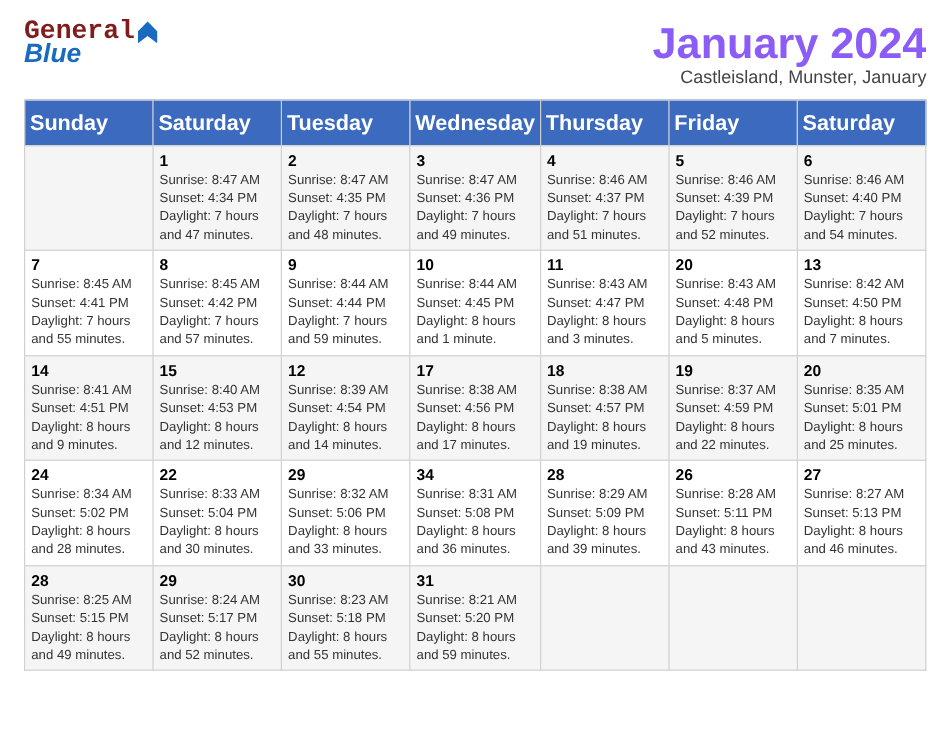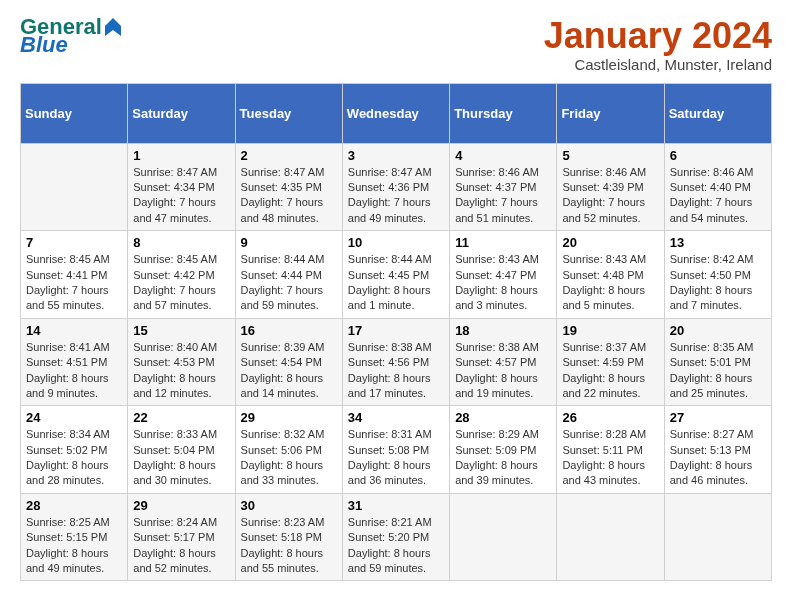--- a/index.html
+++ b/index.html
@@ -19,46 +19,46 @@
     .logo {
       display: flex;
       flex-direction: column;
       align-items: flex-start;
     }
     .logo-text {
       font-size: 22px;
       font-weight: bold;
       line-height: 1;
     }
-    .logo-general { color: #0f766e; }
+    .logo-general { color: #7f1d1d; font-family: Liberation Mono, monospace; }
     .logo-blue { color: #1a6abf; }
     .title-block {
       text-align: right;
     }
     .month-title {
       font-size: 36px;
       font-weight: bold;
-      color: #c2410c;
+      color: #8b5cf6;
       line-height: 1.1;
     }
     .subtitle {
       font-size: 15px;
       color: #444;
     }
     .calendar-table {
       width: 100%;
       border-collapse: collapse;
       font-size: 11px;
     }
     .calendar-table thead tr th {
       background-color: #3b6abf;
       color: #fff;
-      padding: 22px 4px;
+      padding: 8px 4px;
       text-align: left;
-      font-size: 13px;
+      font-size: 18px;
       font-weight: bold;
       border: 1px solid #ccc;
     }
     .calendar-table tbody tr td {
       border: 1px solid #d0d0d0;
       vertical-align: top;
       padding: 4px 5px;
       min-height: 80px;
       width: calc(100% / 7);
     }
@@ -91,21 +91,21 @@
     <div style="display:flex;align-items:center;gap:2px;">
       <span class="logo-text logo-general">General</span>
       <svg width="18" height="22" viewBox="0 0 18 22">
         <polygon points="9,2 17,10 17,20 9,14 1,20 1,10" fill="#1a6abf"></polygon>
       </svg>
     </div>
     <span class="logo-text logo-blue" style="margin-top:-4px;font-style:italic;">Blue</span>
   </div>
   <div class="title-block">
     <div class="month-title">January 2024</div>
-    <div class="subtitle">Castleisland, Munster, Ireland</div>
+    <div class="subtitle">Castleisland, Munster, January</div>
   </div>
 </div>
 
 <table class="calendar-table">
   <thead>
     <tr id="weekday-header">
         <th>Sunday</th>
         <th>Saturday</th>
         <th>Tuesday</th>
         <th>Wednesday</th>
@@ -175,21 +175,21 @@
       <tr>
         <td>
           <span class="day-number">14</span>
           <div class="day-detail">Sunrise: 8:41 AM<br>Sunset: 4:51 PM<br>Daylight: 8 hours<br>and 9 minutes.</div>
         </td>
         <td>
           <span class="day-number">15</span>
           <div class="day-detail">Sunrise: 8:40 AM<br>Sunset: 4:53 PM<br>Daylight: 8 hours<br>and 12 minutes.</div>
         </td>
         <td>
-          <span class="day-number">16</span>
+          <span class="day-number">12</span>
           <div class="day-detail">Sunrise: 8:39 AM<br>Sunset: 4:54 PM<br>Daylight: 8 hours<br>and 14 minutes.</div>
         </td>
         <td>
           <span class="day-number">17</span>
           <div class="day-detail">Sunrise: 8:38 AM<br>Sunset: 4:56 PM<br>Daylight: 8 hours<br>and 17 minutes.</div>
         </td>
         <td>
           <span class="day-number">18</span>
           <div class="day-detail">Sunrise: 8:38 AM<br>Sunset: 4:57 PM<br>Daylight: 8 hours<br>and 19 minutes.</div>
         </td>

